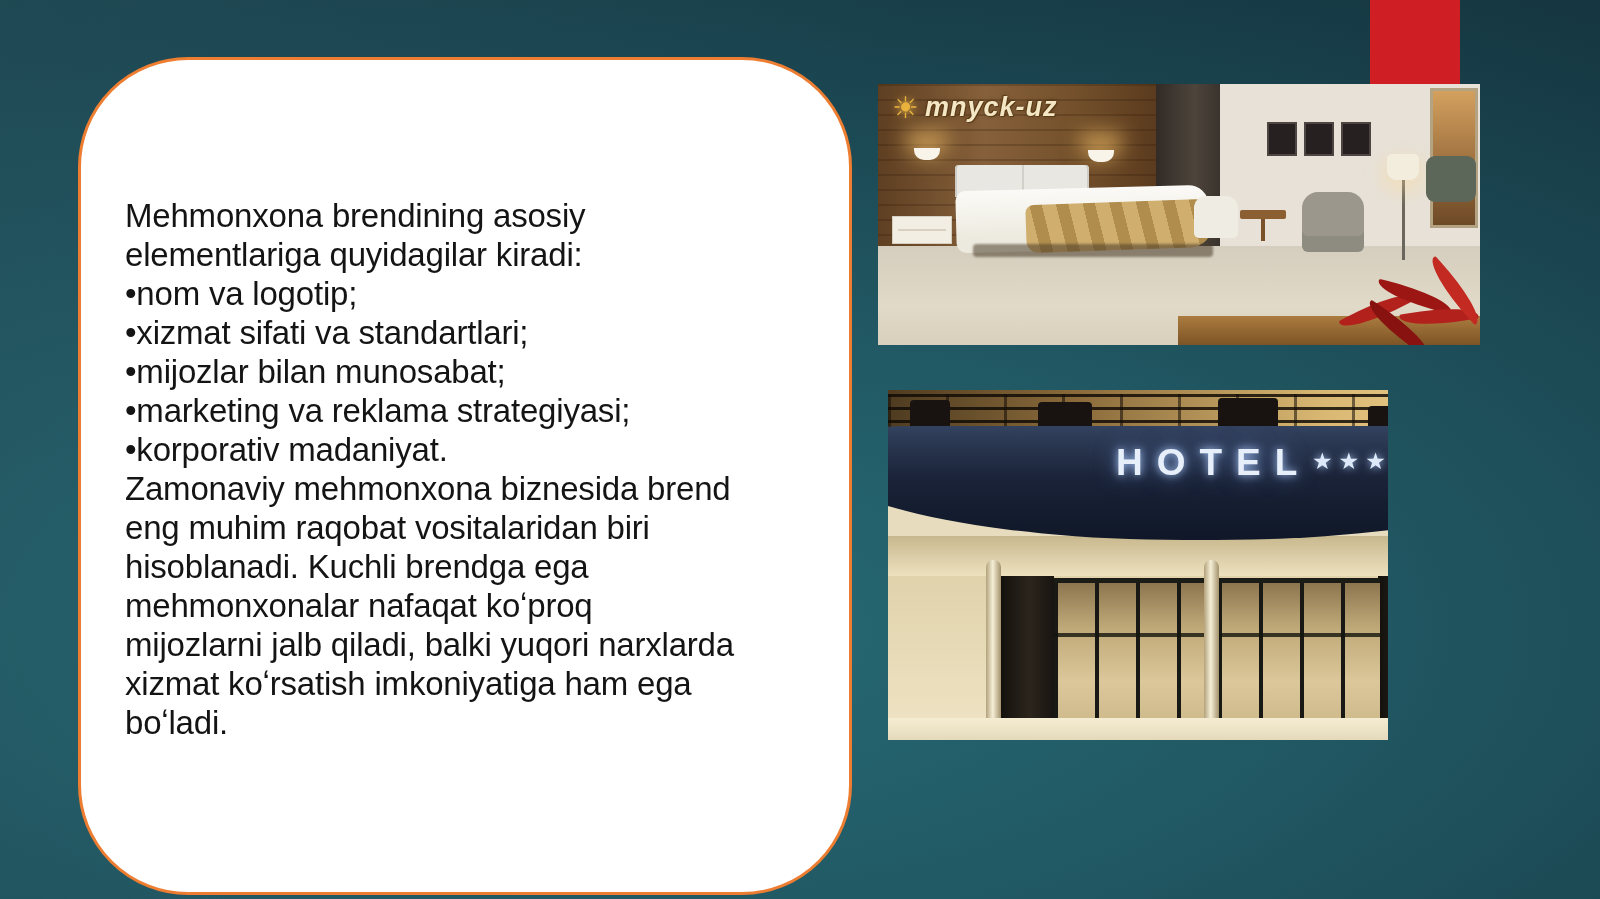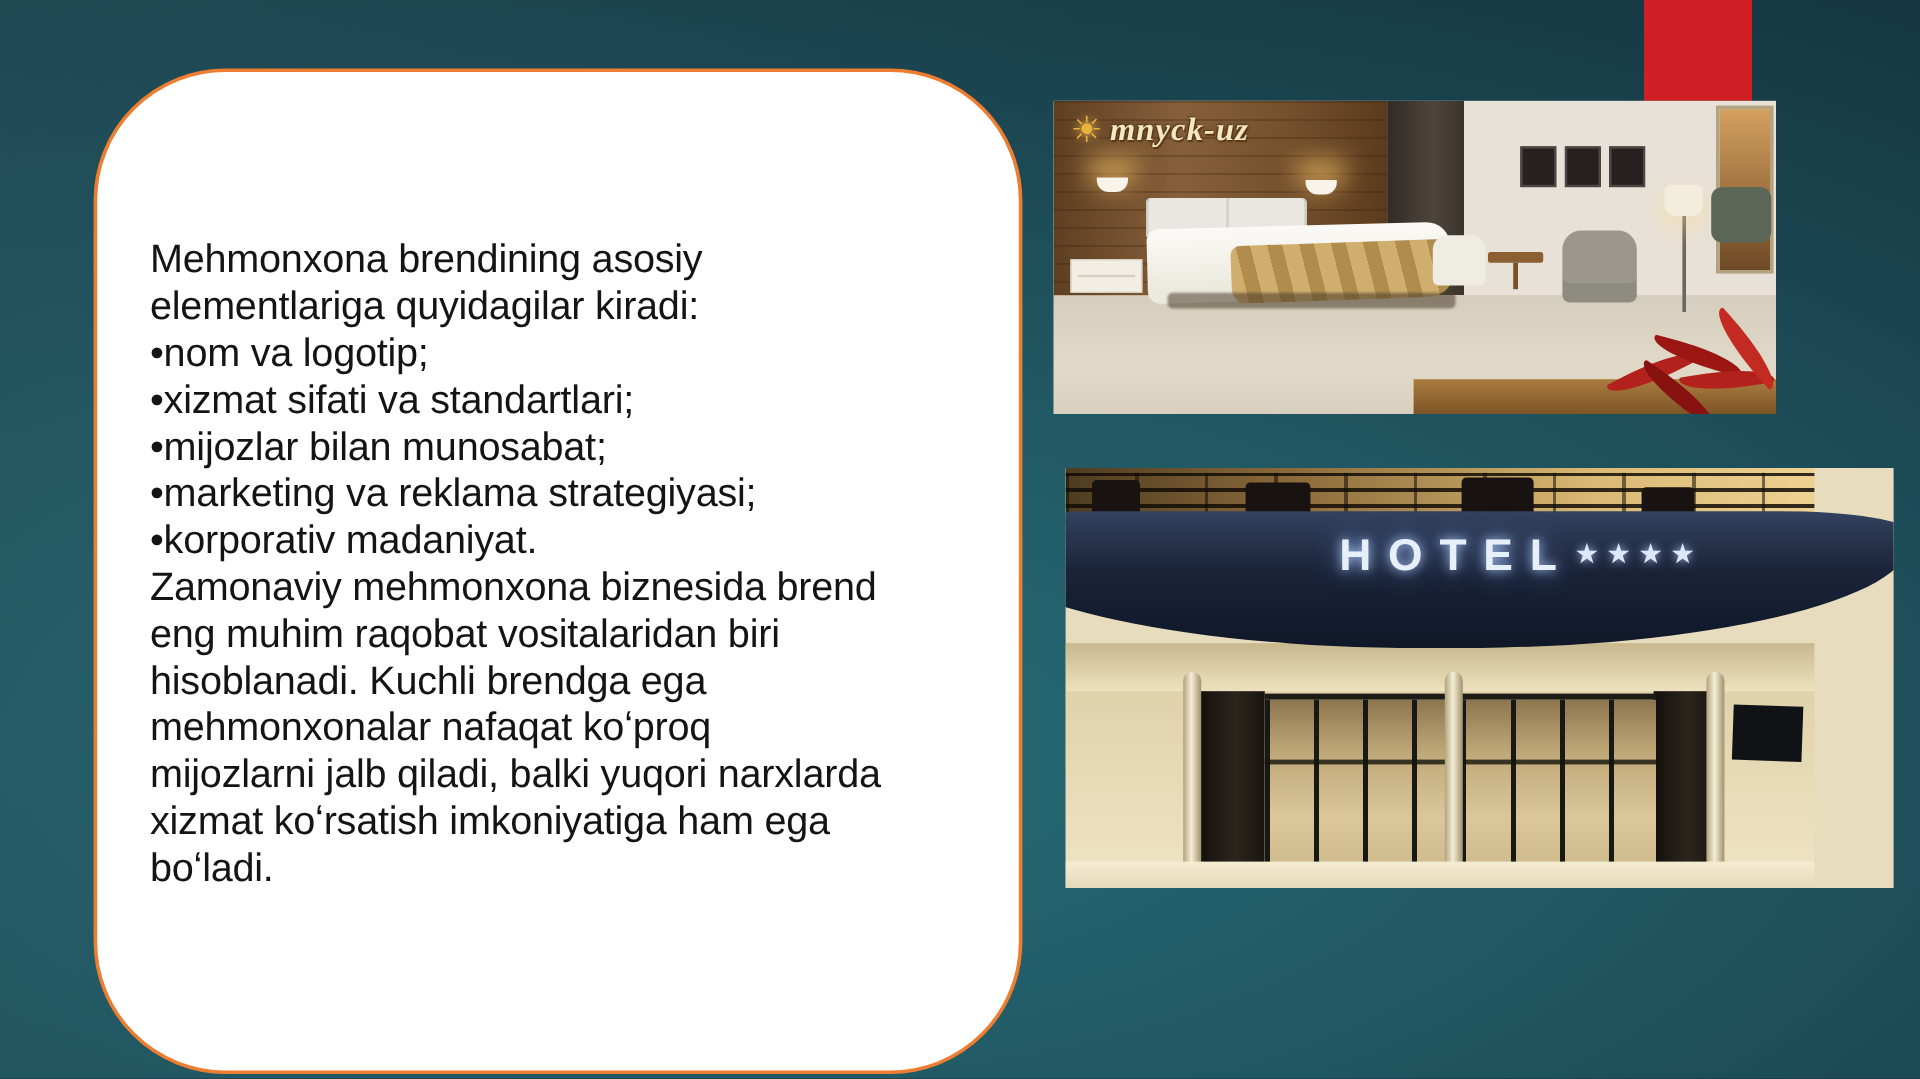--- a/index.html
+++ b/index.html
@@ -70,25 +70,25 @@
   .r-sideboard{left:300px;top:232px;width:302px;height:29px;background:linear-gradient(180deg,#ab7c40,#7d5425);}
   .r-plant{left:452px;top:192px;width:150px;height:69px;}
   .r-plant i{position:absolute;display:block;background:#b3211c;width:78px;height:17px;border-radius:2px 100% 2px 100%;}
   .r-plant i:nth-child(1){left:8px;top:26px;transform:rotate(-28deg);}
   .r-plant i:nth-child(2){left:46px;top:12px;transform:rotate(14deg);background:#9c1713;}
   .r-plant i:nth-child(3){left:70px;top:32px;transform:rotate(-10deg);}
   .r-plant i:nth-child(4){left:30px;top:44px;transform:rotate(34deg);background:#871210;}
   .r-plant i:nth-child(5){left:86px;top:6px;transform:rotate(48deg);background:#c22a22;}
   .watermark{left:14px;top:6px;display:flex;align-items:center;gap:6px;}
   .wm-sun{font-size:30px;color:#e9b23c;text-shadow:0 0 6px rgba(255,205,90,.8);font-style:normal;}
-  .wm-text{font-family:Liberation Serif, serif;font-style:italic;font-weight:bold;font-size:27px;color:#f3e7c6;
+  .wm-text{font-family:Liberation Sans, sans-serif;font-style:italic;font-weight:bold;font-size:27px;color:#f3e7c6;
     text-shadow:1px 1px 0 #5c3b12,-1px -1px 0 #5c3b12,0 0 4px rgba(0,0,0,.35);letter-spacing:1px;text-align:center;}
 
   
-  .photo-entrance{left:888px;top:390px;width:690px;height:350px;background:#e7dcbd;text-align:center;}
+  .photo-entrance{left:888px;top:390px;width:500px;height:350px;background:#e7dcbd;text-align:center;}
   .photo-entrance > div, .photo-entrance > span{position:absolute;}
   .e-top{left:0;top:0;width:624px;height:58px;
     background:linear-gradient(90deg,#4e3b20,#8a6a3a 30%,#d9b873 70%,#eed292);}
   .e-rail{left:0;top:4px;width:624px;height:44px;
     background:
       repeating-linear-gradient(90deg, rgba(18,12,6,.55) 0 3px, rgba(0,0,0,0) 3px 58px),
       repeating-linear-gradient(180deg, rgba(18,12,6,.85) 0 3px, rgba(0,0,0,0) 3px 13px);}
   .e-blob{background:#181310;border-radius:4px;}
   .e-blob.b1{left:22px;top:10px;width:40px;height:30px;}
   .e-blob.b2{left:150px;top:12px;width:54px;height:28px;}

